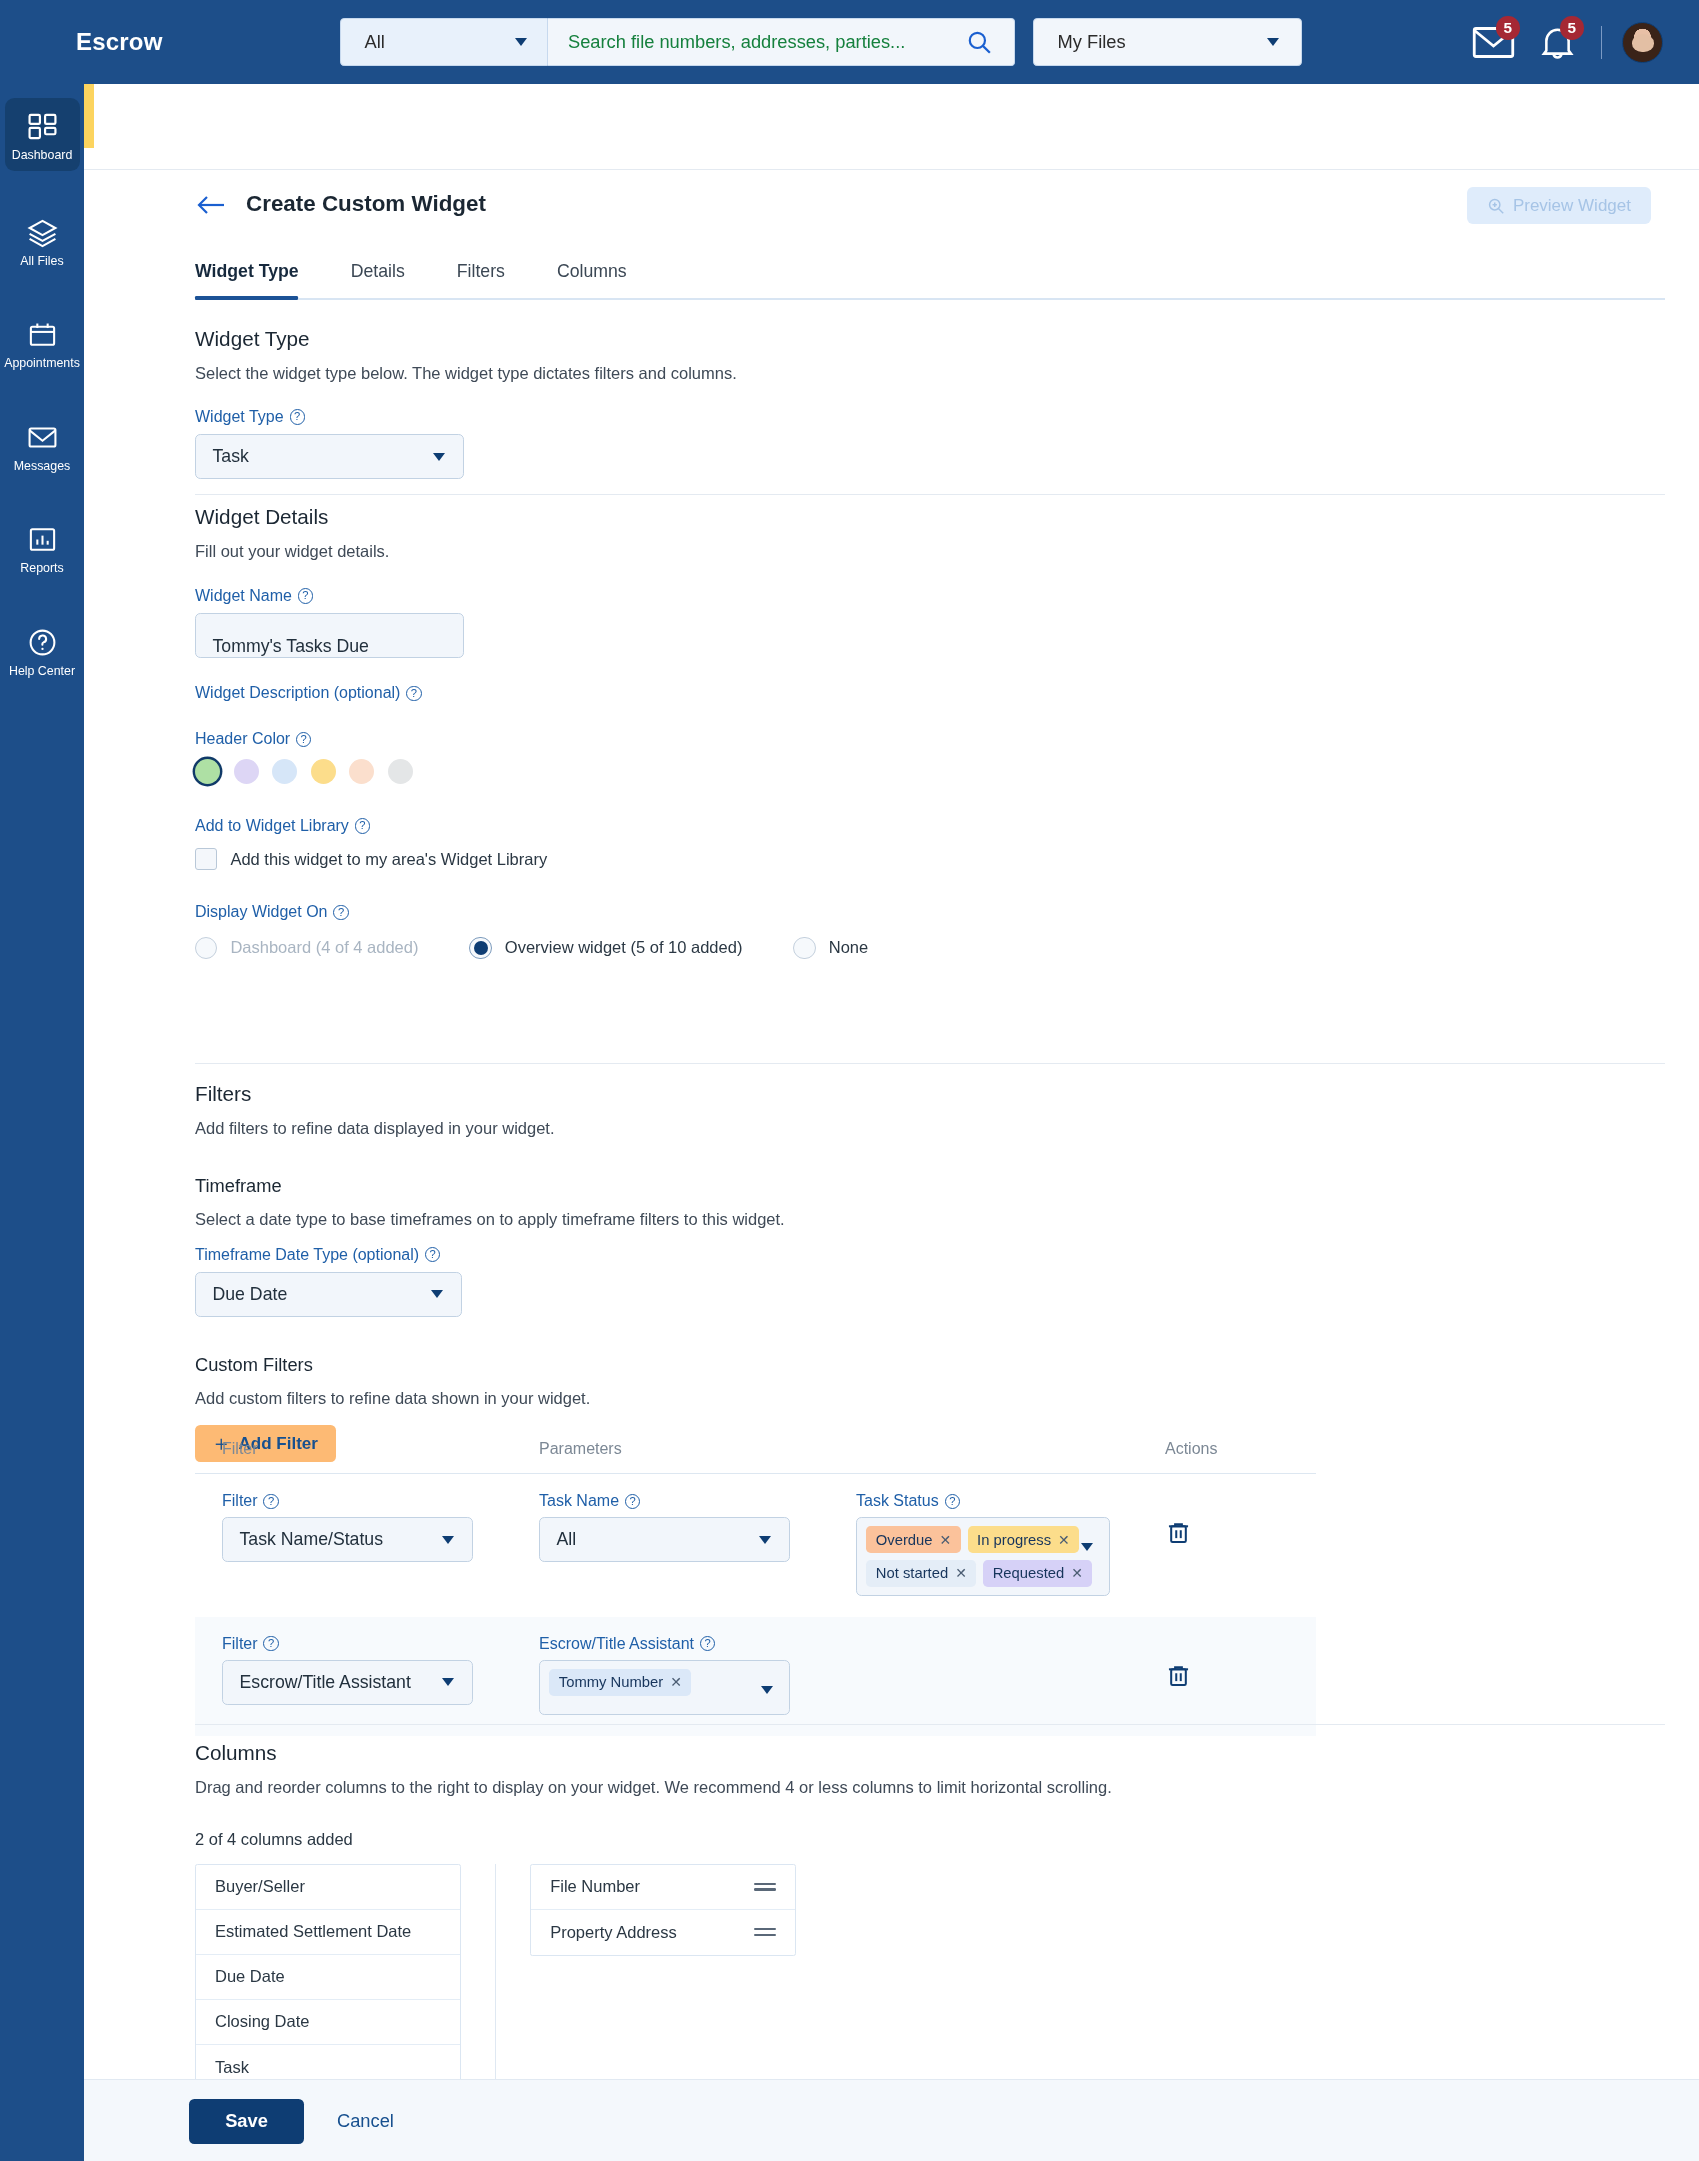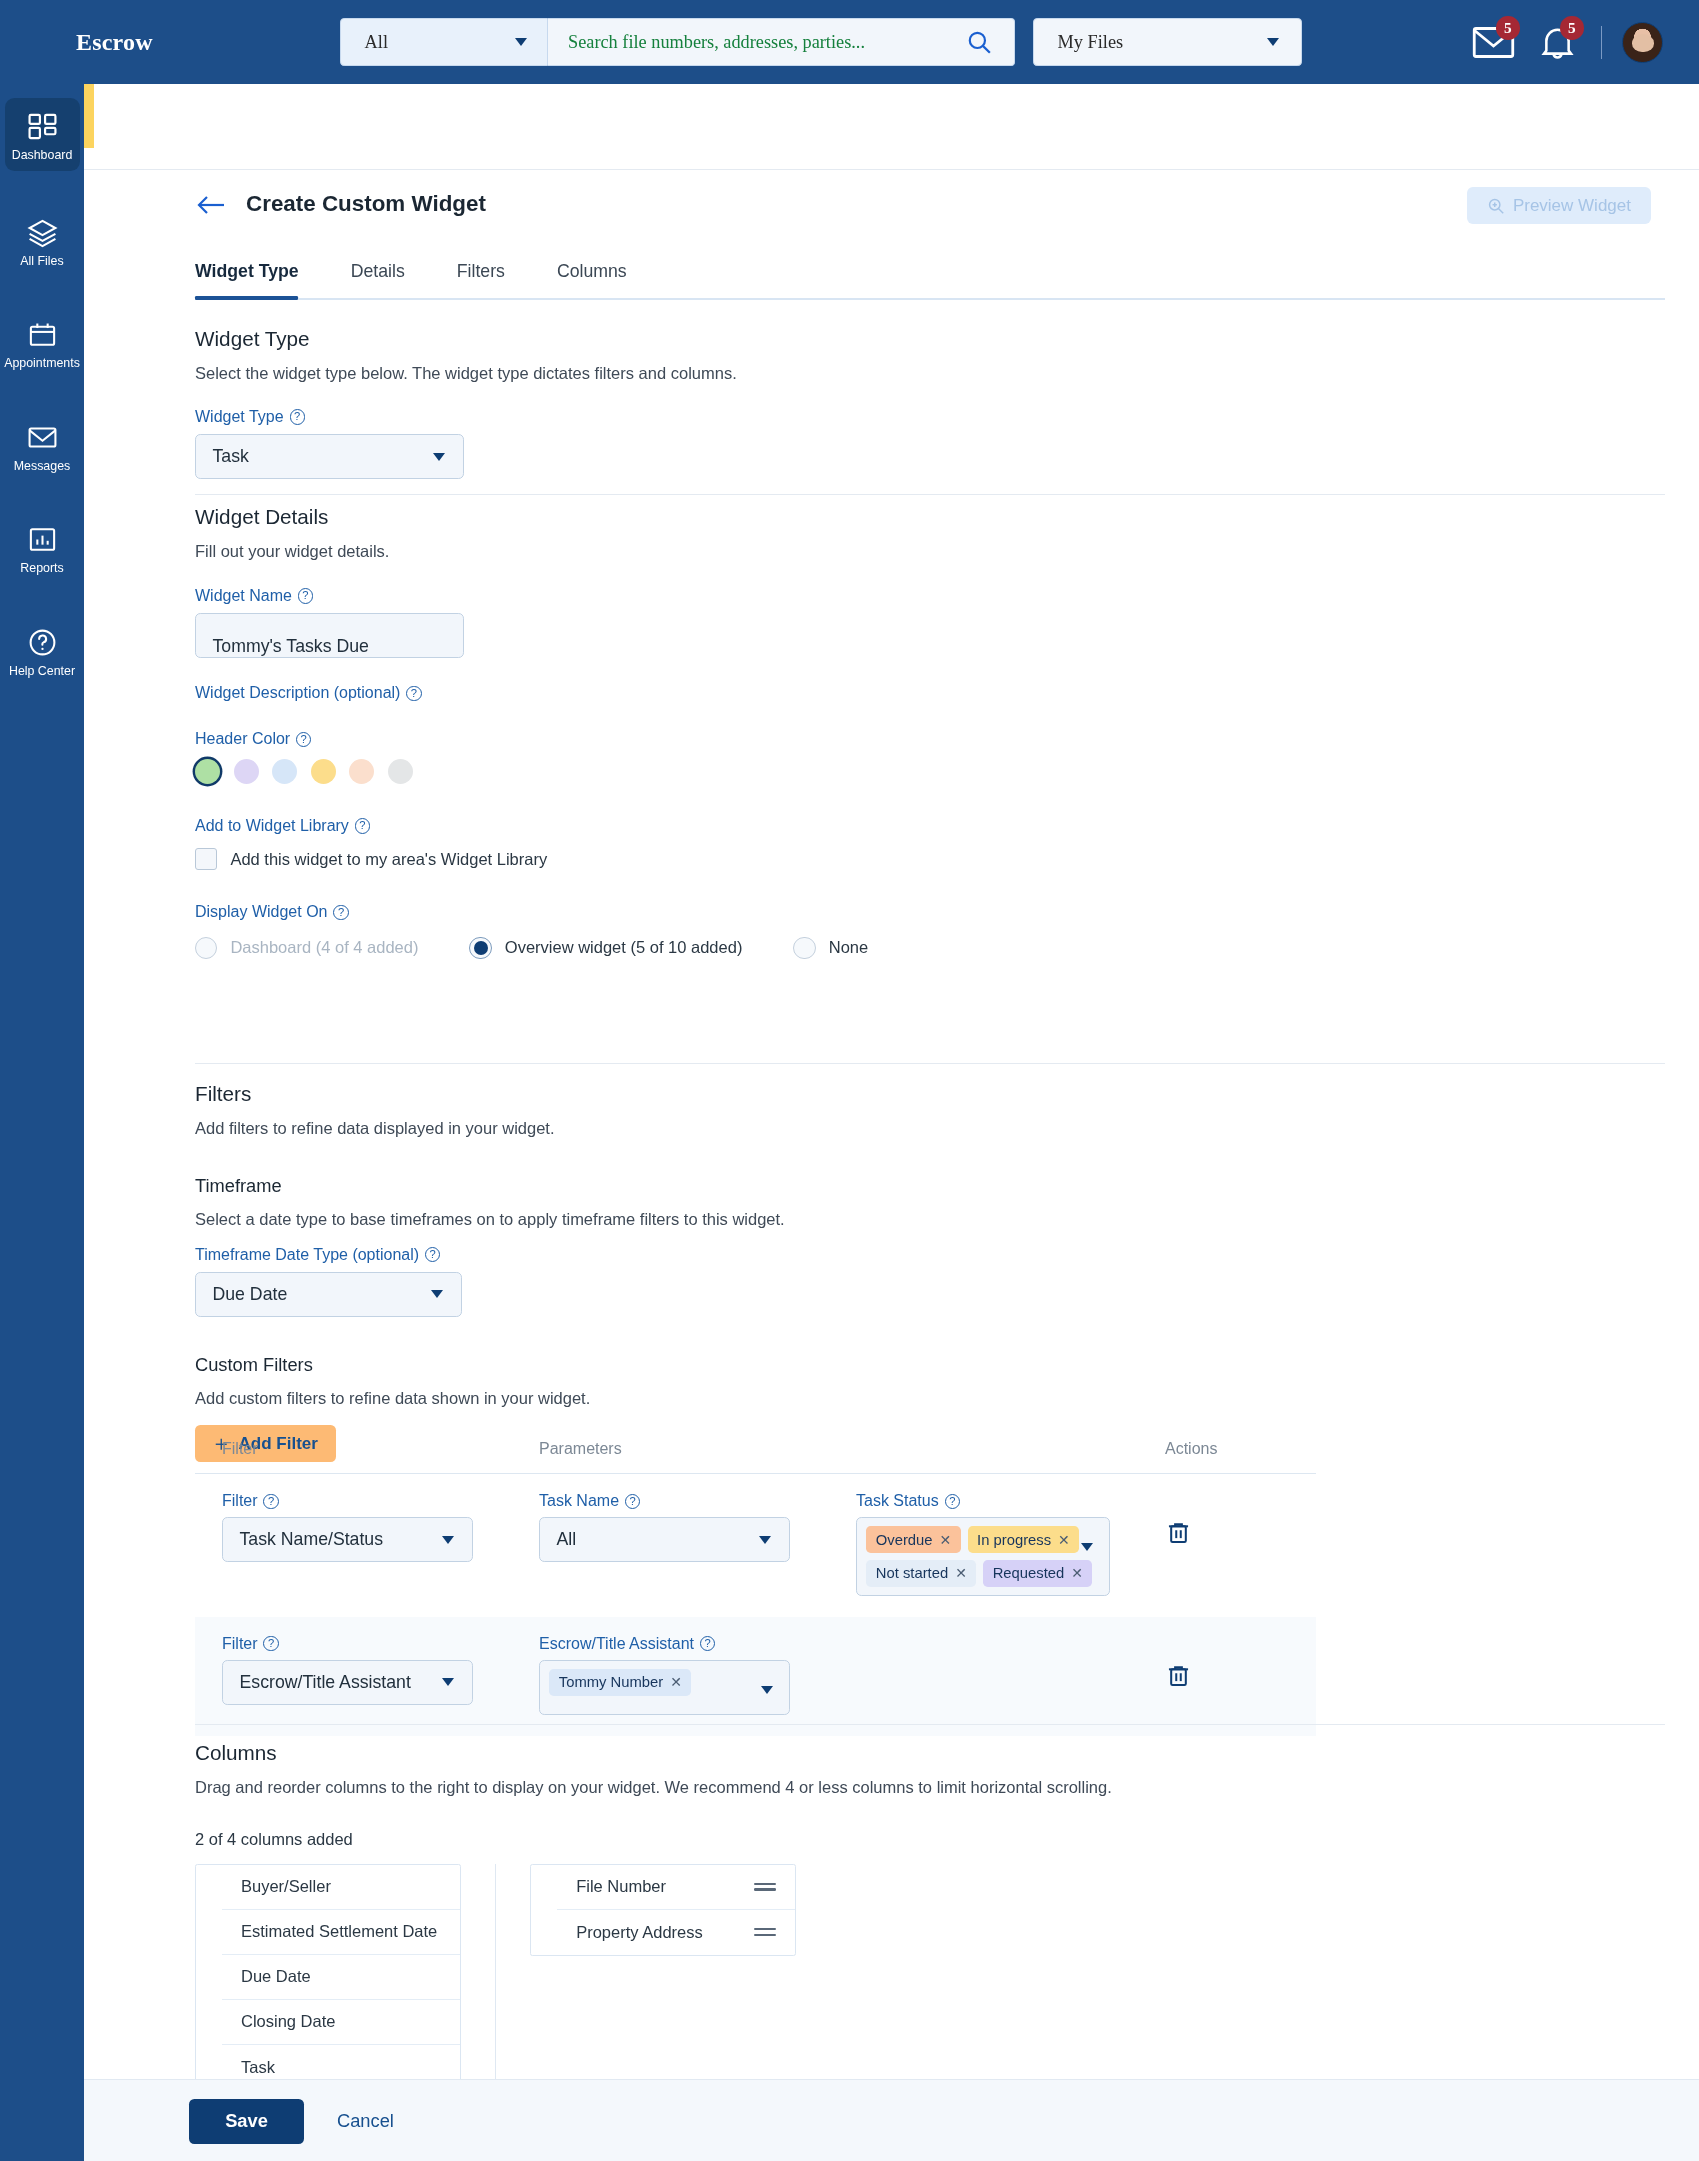--- a/index.html
+++ b/index.html
@@ -8,21 +8,21 @@
     font-family: "Liberation Sans", sans-serif;
     background: #1e4a80;
     overflow: hidden;
   }
   body { position: relative; }
 
   
   .topbar {
     position: absolute; top: 0; left: 0; width: 1700px; height: 84px;
     background: #1d4e89;
-    display: flex; align-items: center; font-family: Liberation Serif, serif;
+    display: flex; align-items: center;
   }
   .brand {
     color: #ffffff; font-size: 24px; font-weight: bold;
     margin-left: 76px; letter-spacing: 0.2px;
   }
   .searchwrap {
     position: absolute; left: 340px; top: 18.3px;
     display: flex; height: 48px; width: 675px;
   }
   .search-scope {
@@ -183,21 +183,21 @@
     gap: 7px; align-items: flex-start; position: relative;
   }
   .tag {
     display: inline-flex; align-items: center; gap: 7px;
     border-radius: 4.7px; padding: 5.3px 9.4px; font-size: 14.8px; color: #17355c;
   }
   .tag .x { font-size: 14px; color: #4a5c72; cursor: pointer; }
   .tagbox .caret { position: absolute; right: 16.5px; top: 25px; }
 
   .collists { display: flex; margin-left: 111px; margin-top: 17.7px; }
-  .collist { width: 266px; border: 0.6px solid #dbe6f2; border-radius: 2.4px; background:#fff;padding-left:26px; }
+  .collist { width: 266px; border: 0.6px solid #dbe6f2; border-radius: 2.4px; background:#fff; }
   .colitem {
     height: 45px; display: flex; align-items: center; justify-content: space-between;
     padding: 0 19px; font-size: 16.5px; color: #2b3844;
     border-bottom: 0.6px solid #e4edf6; cursor: pointer;
   }
   .colitem:last-child { border-bottom: none; }
   .vdiv { width: 1.2px; background: #dfe8f2; margin: 0 34px; align-self: stretch; }
   .grip { display: flex; flex-direction: column; gap: 3.5px; }
   .grip i { display:block; width: 22.4px; height: 2.4px; background: #5a6878; border-radius: 1.2px; }
 

